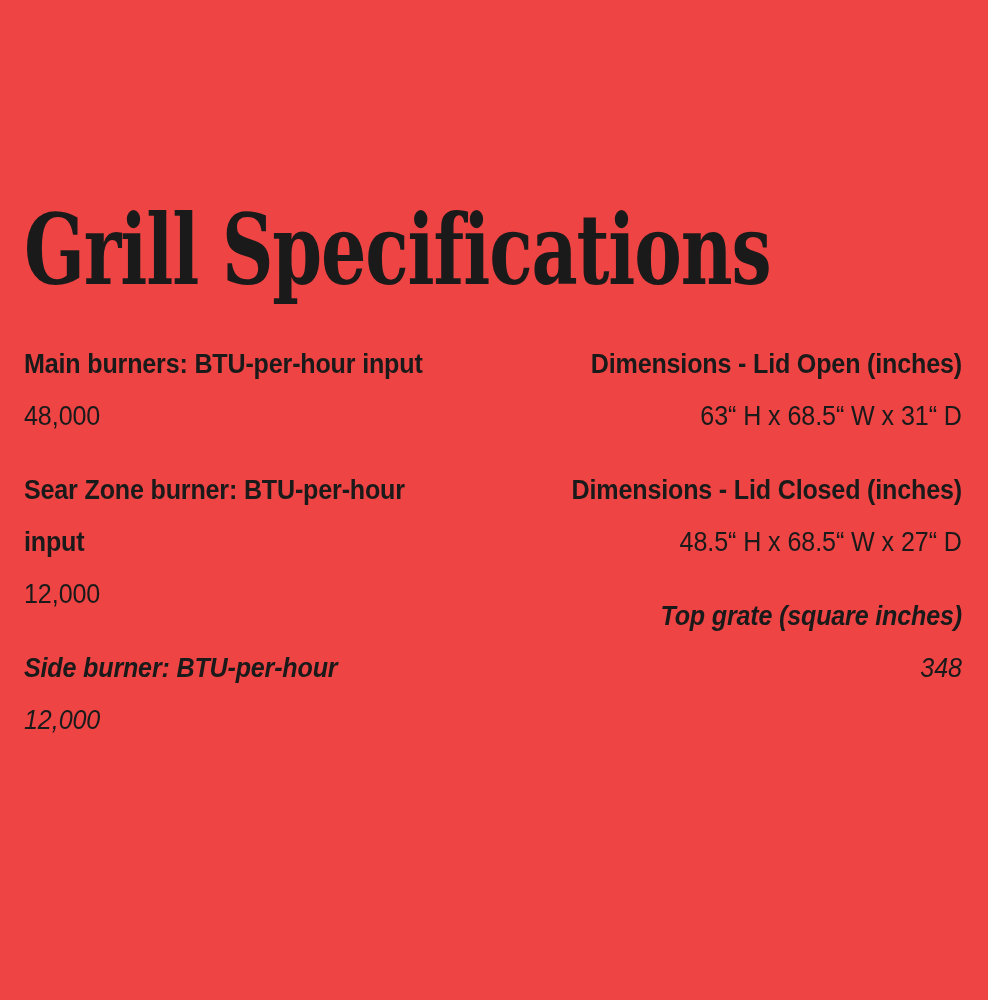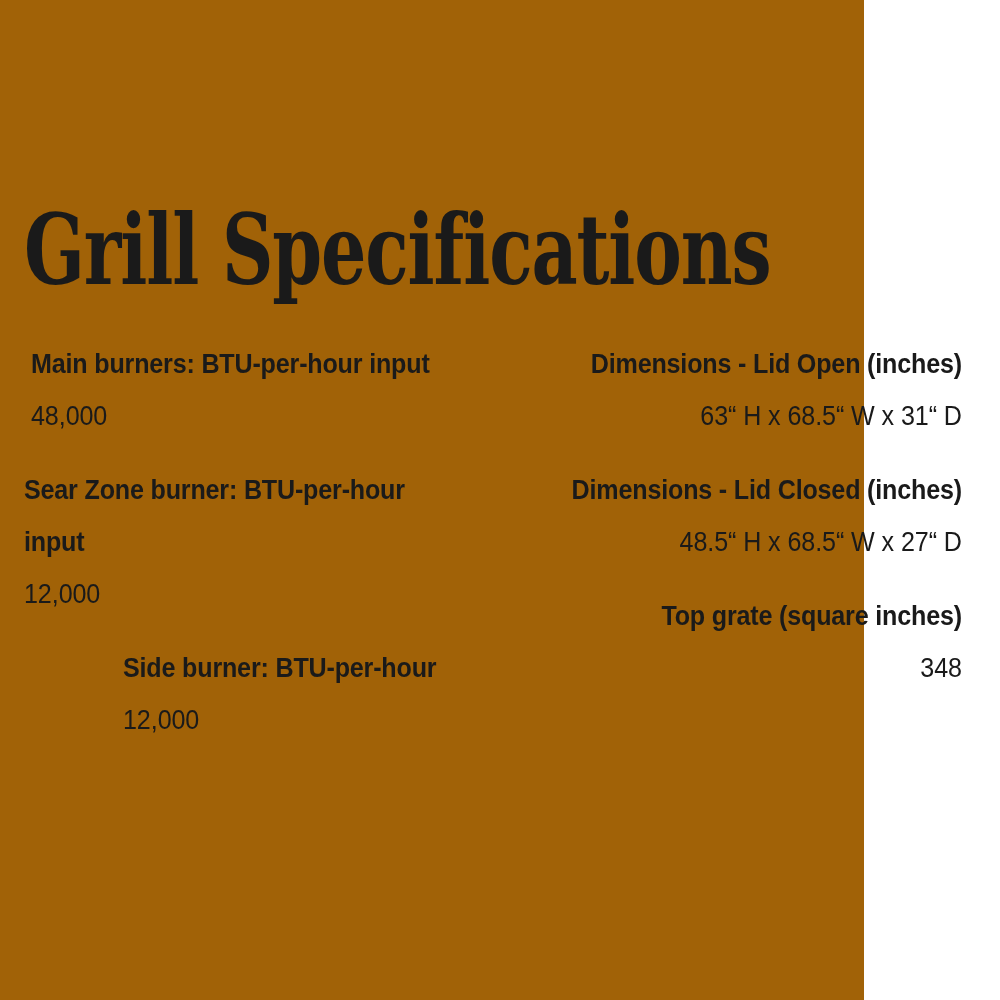--- a/index.html
+++ b/index.html
@@ -13,23 +13,23 @@
     width: 1000px;
     height: 1000px;
     overflow: hidden;
     font-family: "Liberation Sans", "DejaVu Sans", sans-serif;
     color: #1a1a1a;
     -webkit-font-smoothing: antialiased;
   }
 
   .page {
     position: relative;
-    width: 864px;
+    width: 988px;
     height: 1000px;
-    background: #a16207;
+    background: #ef4444;
     box-sizing: border-box;
   }
 
   
   .spec-title {
     position: absolute;
     left: 24px;
     top: 196px;
     font-family: "DejaVu Serif", "Liberation Serif", serif;
     font-weight: 700;
@@ -52,28 +52,29 @@
     display: flex;
     flex-direction: row;
     align-items: flex-start;
   }
 
   .column {
     display: flex;
     flex-direction: column;
   }
 
-  .column-left  { width: 470px; padding-right: 34px; box-sizing: border-box; align-items: flex-end; }
+  .column-left  { width: 470px; padding-right: 34px; box-sizing: border-box; }
   .column-right { width: 468px; text-align: right; }
 
   .spec-block {
     margin-bottom: 22px;
   }
   .spec-block:last-child {
     margin-bottom: 0;
+    font-style: italic;
   }
 
   .spec-label {
     font-family: "Liberation Sans", "DejaVu Sans", sans-serif;
     font-weight: 700;
     font-size: 27px;
     line-height: 52px;
     letter-spacing: -0.2px;
     color: #1a1a1a;
     transform: scaleX(0.93);

